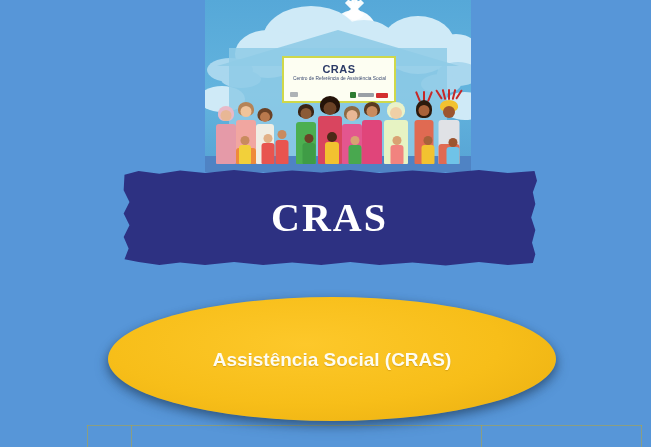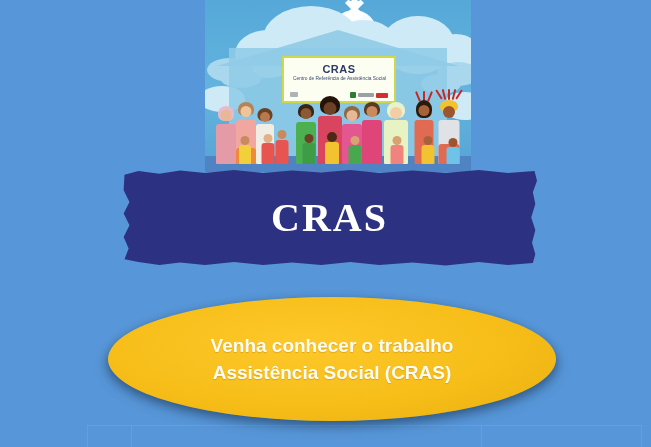--- a/index.html
+++ b/index.html
@@ -279,18 +279,17 @@
   </div>
 
   <div class="banner"></div>
   <div class="banner-txt">
     <div class="banner-l1">CRAS</div>
   </div>
 
   <div class="oval-shadow"></div>
   <div class="oval">
     <div class="oval-txt">
-      <div>Venha conhecer o trabalho</div>
       <div>Assistência Social (CRAS)</div>
     </div>
   </div>
 
 </div>
 
 </body></html>

